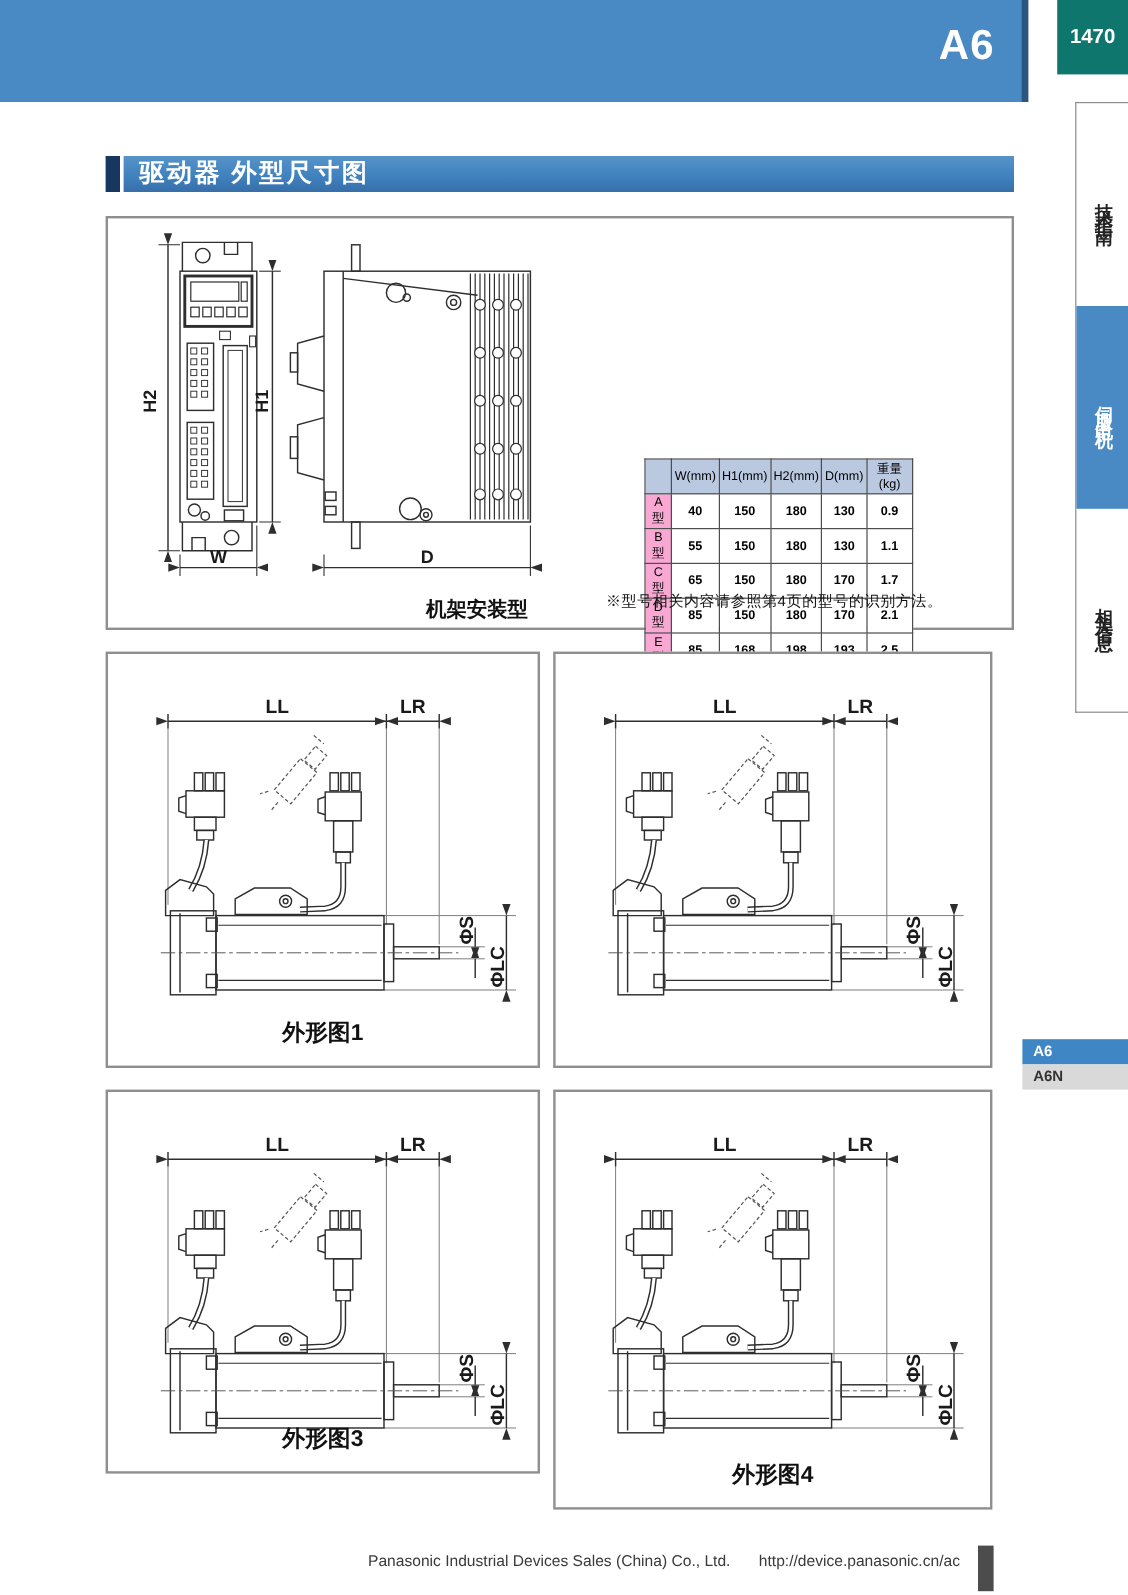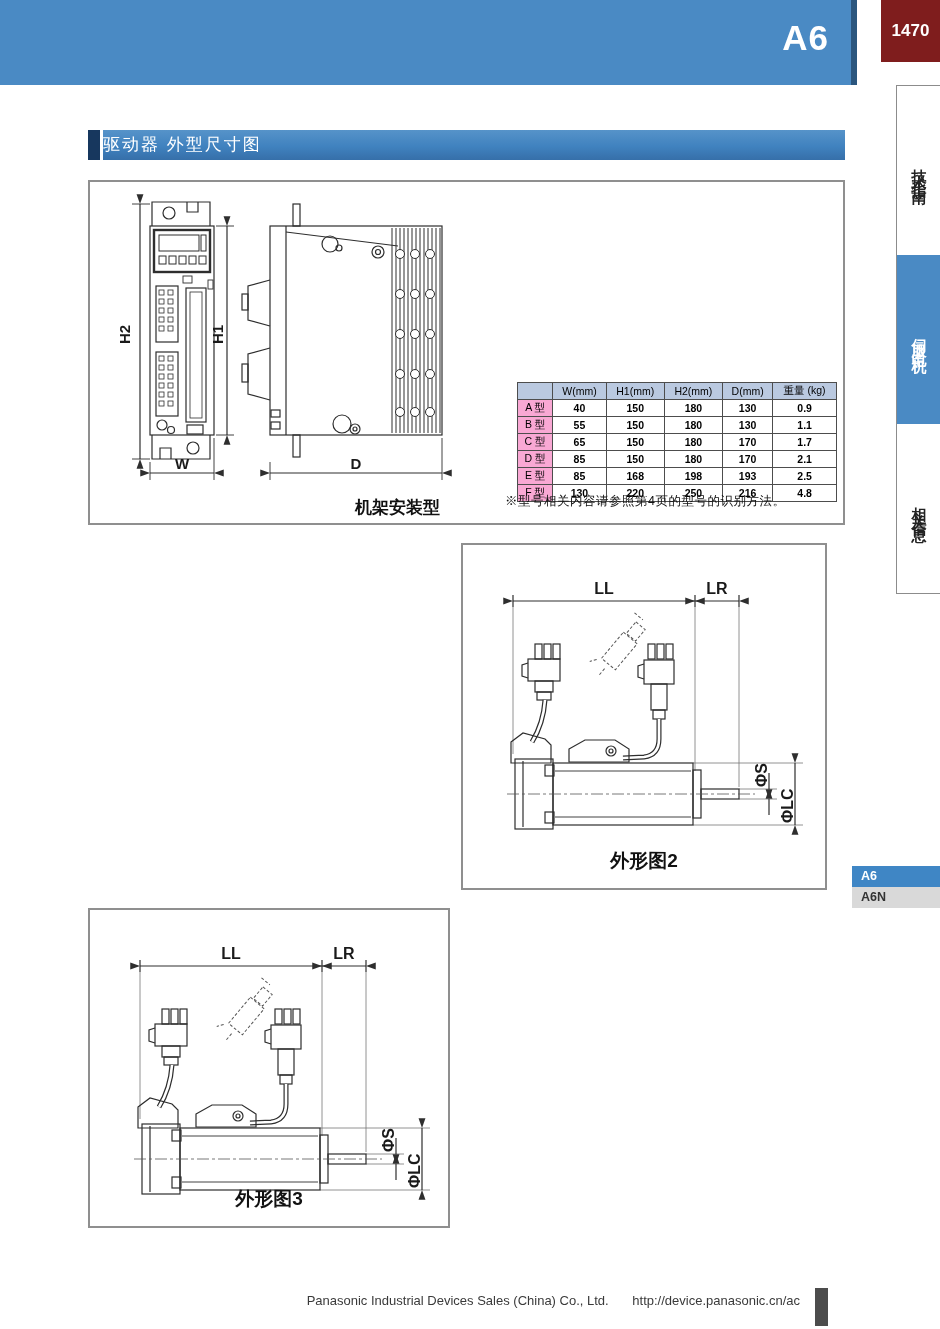--- a/index.html
+++ b/index.html
@@ -3,58 +3,58 @@
 <meta charset="utf-8">
 <style>
   html,body{margin:0;padding:0;background:#fff;}
   .page{position:relative;width:940px;height:1329px;background:#fff;overflow:hidden;
         font-family:"Liberation Sans",sans-serif;color:#1a1a1a;}
 
   
   .topbar{position:absolute;left:0;top:0;width:851px;height:85px;background:#4a8ac4;}
   .topbar-edge{position:absolute;left:851px;top:0;width:6px;height:85px;background:#2b567e;}
   .series-code{position:absolute;right:22px;top:18px;font-size:35px;font-weight:bold;color:#fff;letter-spacing:1px;}
-  .pagenum{position:absolute;left:881px;top:0;width:59px;height:62px;background:#7f1d1d;
+  .pagenum{position:absolute;left:881px;top:0;width:59px;height:62px;background:#0f766e;
            display:flex;align-items:center;justify-content:center;color:#fff;font-weight:bold;font-size:17px;}
 
   
   .side-tabs{position:absolute;left:896px;top:85px;width:43px;height:507px;background:#fff;
              border:1px solid #8c8c8c;border-right:none;display:flex;flex-direction:column;}
   .side-tab{flex:1;display:flex;align-items:center;justify-content:center;
             writing-mode:vertical-rl;text-orientation:upright;letter-spacing:7px;
             font-size:15px;font-weight:bold;color:#222;}
   .side-tab.active{background:#4a8ac4;color:#fff;}
 
   
   .series-tabs{position:absolute;left:852px;top:866px;width:88px;}
   .series-tab{height:21px;line-height:21px;padding-left:9px;font-size:12.5px;font-weight:bold;}
   .series-tab.active{background:#3f86c5;color:#fff;}
   .series-tab.inactive{background:#d9d9d9;color:#333;}
 
   
   .section-title{position:absolute;left:88px;top:130px;width:757px;height:30px;display:flex;}
   .st-accent{width:12px;height:30px;background:#17375e;margin-right:3px;}
   .st-bar{flex:1;background:linear-gradient(180deg,#5693c9 0%,#4082bf 55%,#366fa9 100%);
-          color:#fff;font-size:17px;font-weight:normal;line-height:30px;letter-spacing:2px;}
+          color:#fff;font-size:21px;font-weight:bold;line-height:30px;padding-left:13px;letter-spacing:2px;}
 
   
   .box{position:absolute;border:2px solid #8f8f8f;background:#fff;box-sizing:border-box;}
   .box1{left:88px;top:180px;width:757px;height:345px;}
   .fig1{left:88px;top:543px;width:362px;height:347px;}
   .fig2{left:461px;top:543px;width:366px;height:347px;}
   .fig3{left:88px;top:908px;width:362px;height:320px;}
   .fig4{left:461px;top:908px;width:366px;height:350px;}
 
   .driver-svg{position:absolute;left:0;top:0;}
   .driver-caption{position:absolute;left:120px;top:314px;width:230px;text-align:right;
                   font-size:17px;font-weight:bold;color:#111;}
 
   
   .spec-wrap{position:absolute;left:427px;top:200px;width:278px;}
-  table.spec{border-collapse:collapse;width:320px;font-size:10.5px;color:#000;}
+  table.spec{border-collapse:collapse;width:224px;font-size:10.5px;color:#000;margin-left:20px;}
   table.spec th,table.spec td{border:1px solid #4d4d4d;text-align:center;padding:1px 2px;height:13px;font-weight:bold;}
   table.spec thead th{background:#bac9e0;font-weight:normal;}
   table.spec tbody th{background:#f9a8d4;font-weight:normal;}
   table.spec td{background:#fff;}
   .spec-note{position:absolute;left:415px;top:311px;width:330px;font-size:12.5px;color:#111;letter-spacing:0.5px;}
 
   
   .motor-svg{position:absolute;left:2px;top:4px;}
   .fig-caption{position:absolute;left:0;bottom:14px;width:100%;text-align:center;
                font-size:19px;font-weight:bold;color:#111;}
@@ -377,35 +377,46 @@
             <td>250</td>
             <td>216</td>
             <td>4.8</td>
           </tr>
         </tbody>
       </table>
     </div>
     <div class="spec-note">※型号相关内容请参照第4页的型号的识别方法。</div>
   </section>
 
+  <section class="box fig1">
+    <svg class="motor-svg" width="354" height="300" viewBox="0 0 354 300">
+      <use href="#motor-fig"></use>
+    </svg>
+    <div class="fig-caption">外形图1</div>
+  </section>
 
   <section class="box fig2">
     <svg class="motor-svg" width="354" height="300" viewBox="0 0 354 300">
       <use href="#motor-fig"></use>
     </svg>
-    <div class="fig-caption">外形图2</div>
   </section>
 
   <section class="box fig3">
     <svg class="motor-svg" width="354" height="300" viewBox="0 0 354 300">
       <use href="#motor-fig"></use>
     </svg>
     <div class="fig-caption">外形图3</div>
   </section>
 
+  <section class="box fig4">
+    <svg class="motor-svg" width="354" height="300" viewBox="0 0 354 300">
+      <use href="#motor-fig"></use>
+    </svg>
+    <div class="fig-caption">外形图4</div>
+  </section>
 
   <div class="footer-text">
     <span>Panasonic Industrial Devices Sales (China) Co., Ltd.</span>
     <span class="footer-url">http://device.panasonic.cn/ac</span>
   </div>
   <div class="footer-bar"></div>
 
 </div>
 
 </body></html>

